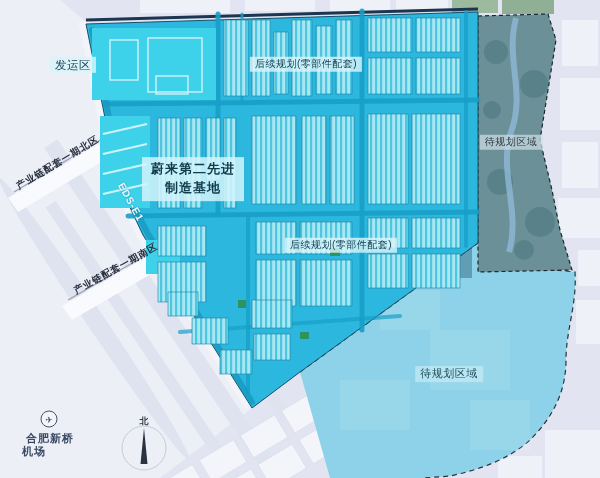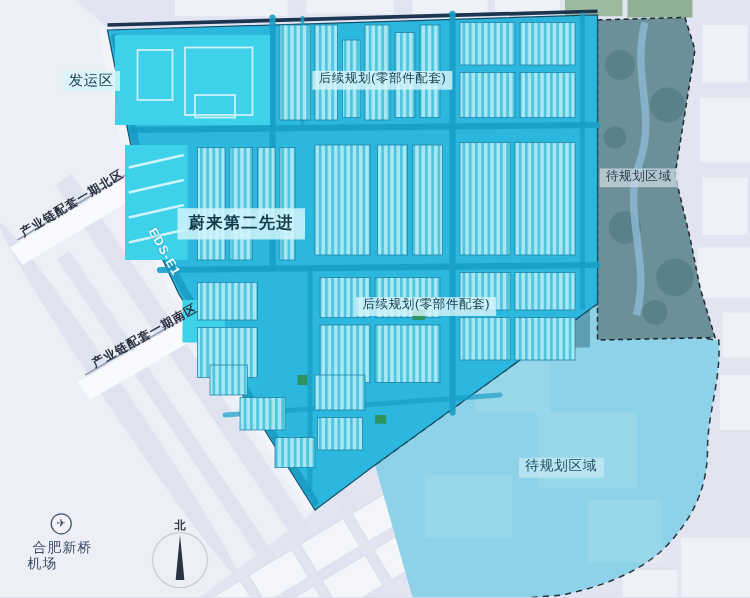--- a/index.html
+++ b/index.html
@@ -27,21 +27,21 @@
   .rot-s{transform:translate(-50%,-50%) rotate(-29deg);}
   .eds{
     font-size:10px;font-weight:700;color:#eefafd;letter-spacing:1px;
     transform:translate(-50%,-50%) rotate(61deg);text-shadow:0 0 2px #1d93b8;
   }
   .airport-icon{
     position:absolute;width:15px;height:15px;border:1.5px solid #44536b;border-radius:50%;
     transform:translate(-50%,-50%);display:flex;align-items:center;justify-content:center;
     color:#44536b;font-size:9px;z-index:5;background:rgba(255,255,255,0.4);
   }
-  .airport-name{font-size:11px;font-weight:400;color:#3a4a64;letter-spacing:1px;}
+  .airport-name{font-size:11px;font-weight:700;color:#3a4a64;letter-spacing:1px;}
   .compass-n{font-size:9px;font-weight:700;color:#333a46;}
 </style>
 </head>
 <body>
 
 <div class="stage">
 
 <svg width="600" height="478" viewBox="0 0 600 478">
   <defs>
     <pattern id="bstripe" width="5" height="5" patternUnits="userSpaceOnUse">
@@ -218,20 +218,21 @@
     <polygon points="144,428 140.5,464 147.5,464" fill="#2c3340"></polygon>
   </g>
 </svg>
 
 <div class="lbl tag" style="left:73px;top:65px;font-size:11.5px;">发运区</div>
 
 <div class="lbl tag" style="left:306px;top:64px;">后续规划(零部件配套)</div>
 
 <div class="lbl tag-big" style="left:193px;top:155px;margin-top:24px;">
   <div>蔚来第二先进</div>
+  <div>制造基地</div>
 </div>
 
 
 <div class="lbl tag" style="left:341px;top:245px;">后续规划(零部件配套)</div>
 
 <div class="lbl tag tag-grey" style="left:511px;top:142px;">待规划区域</div>
 
 <div class="lbl tag tag-blue" style="left:449px;top:374px;font-size:11px;">待规划区域</div>
 
 <div class="lbl ring-lbl rot-n" style="left:58px;top:163px;">产业链配套一期北区</div>

